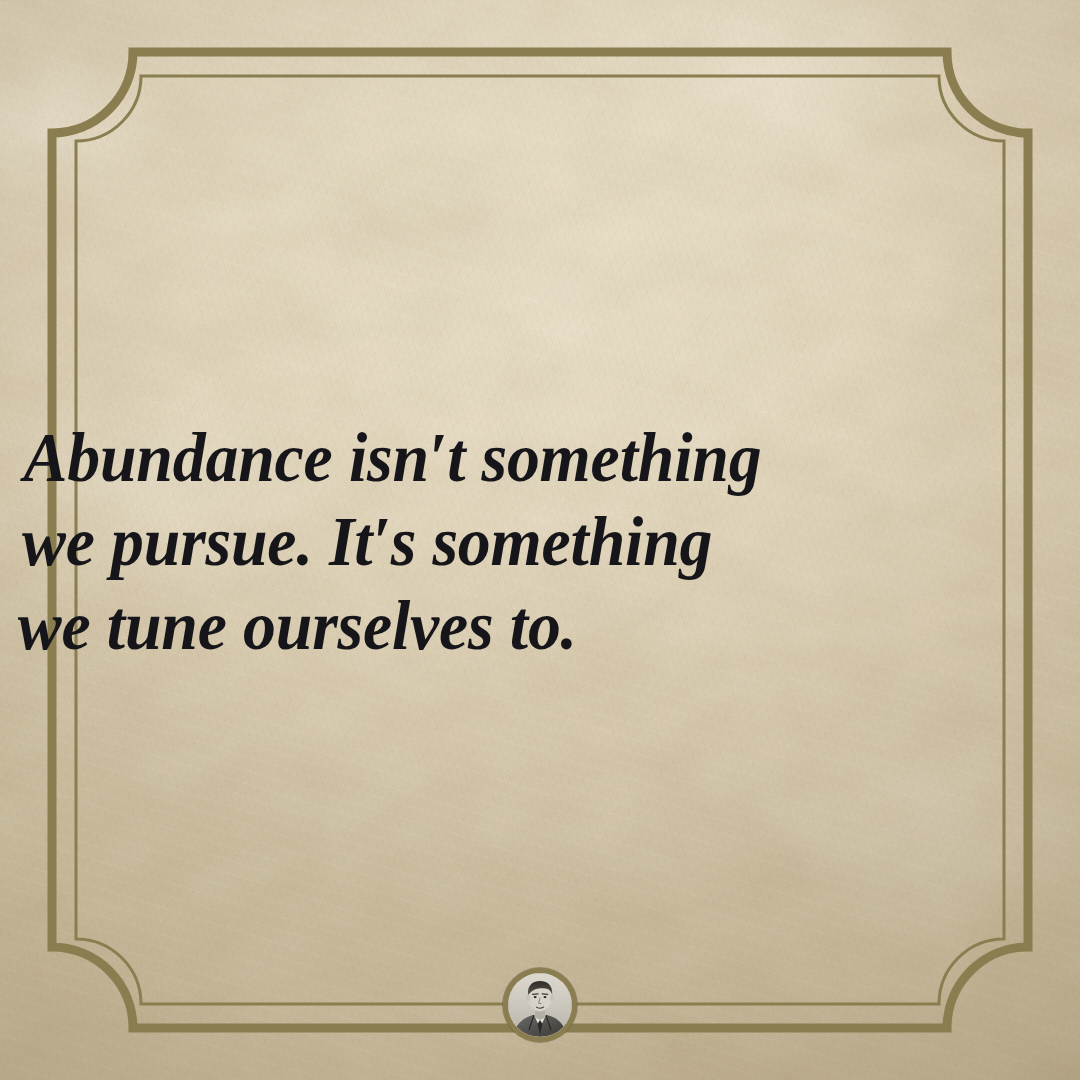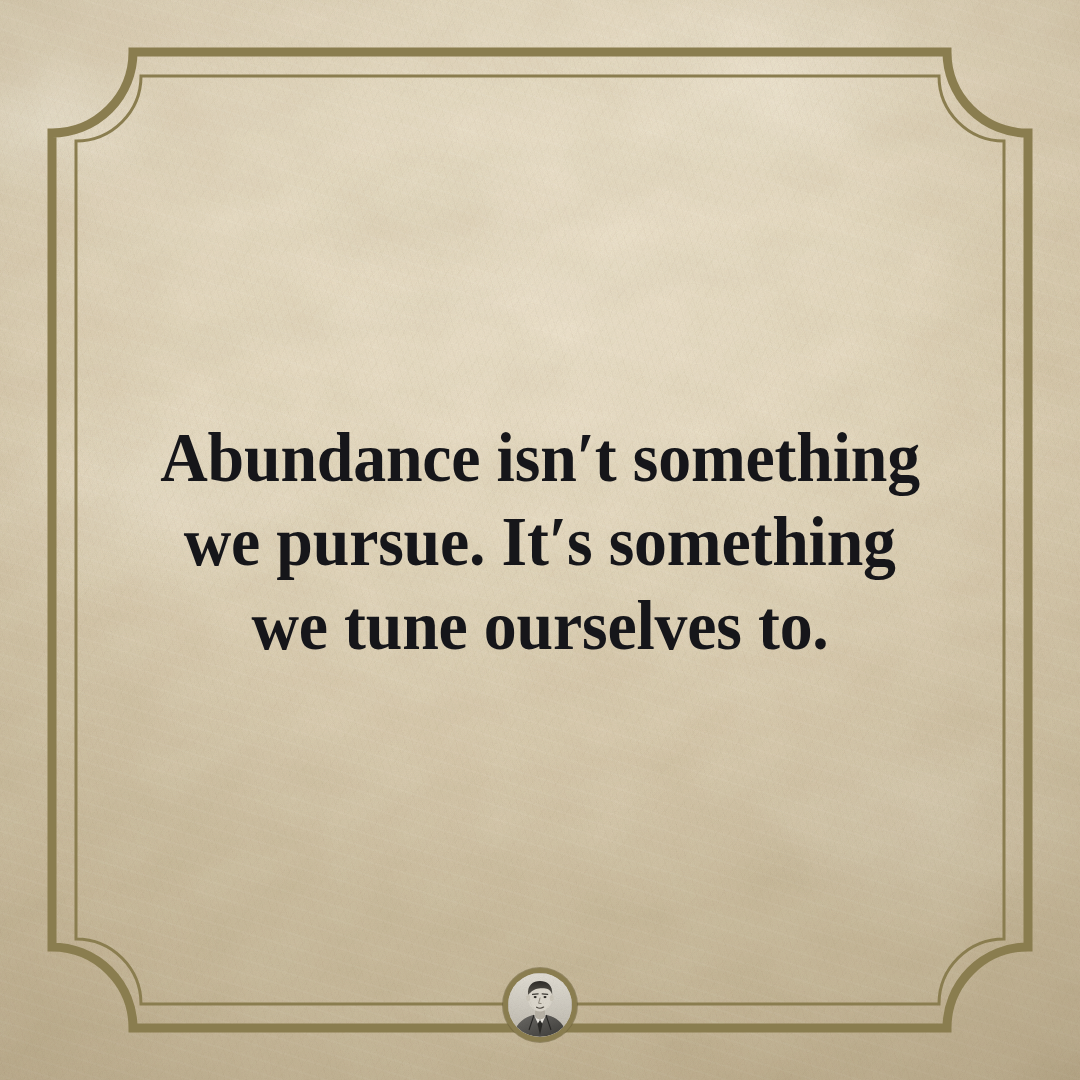--- a/index.html
+++ b/index.html
@@ -94,21 +94,22 @@
   .frame svg { display: block; width: 1080px; height: 1080px; }
 
   
   .quote-wrap {
     position: absolute;
     left: 0;
     right: 0;
     top: 416px;
     display: flex;
     flex-direction: column;
-    align-items: center;
+    align-items: flex-start;
+    font-style: italic;
   }
   .quote-line {
     color: #16161a;
     font-family: "Liberation Serif", "DejaVu Serif", serif;
     font-weight: 700;
     font-size: 70px;
     line-height: 84px;
     letter-spacing: -0.2px;
     white-space: nowrap;
     text-align: center;

